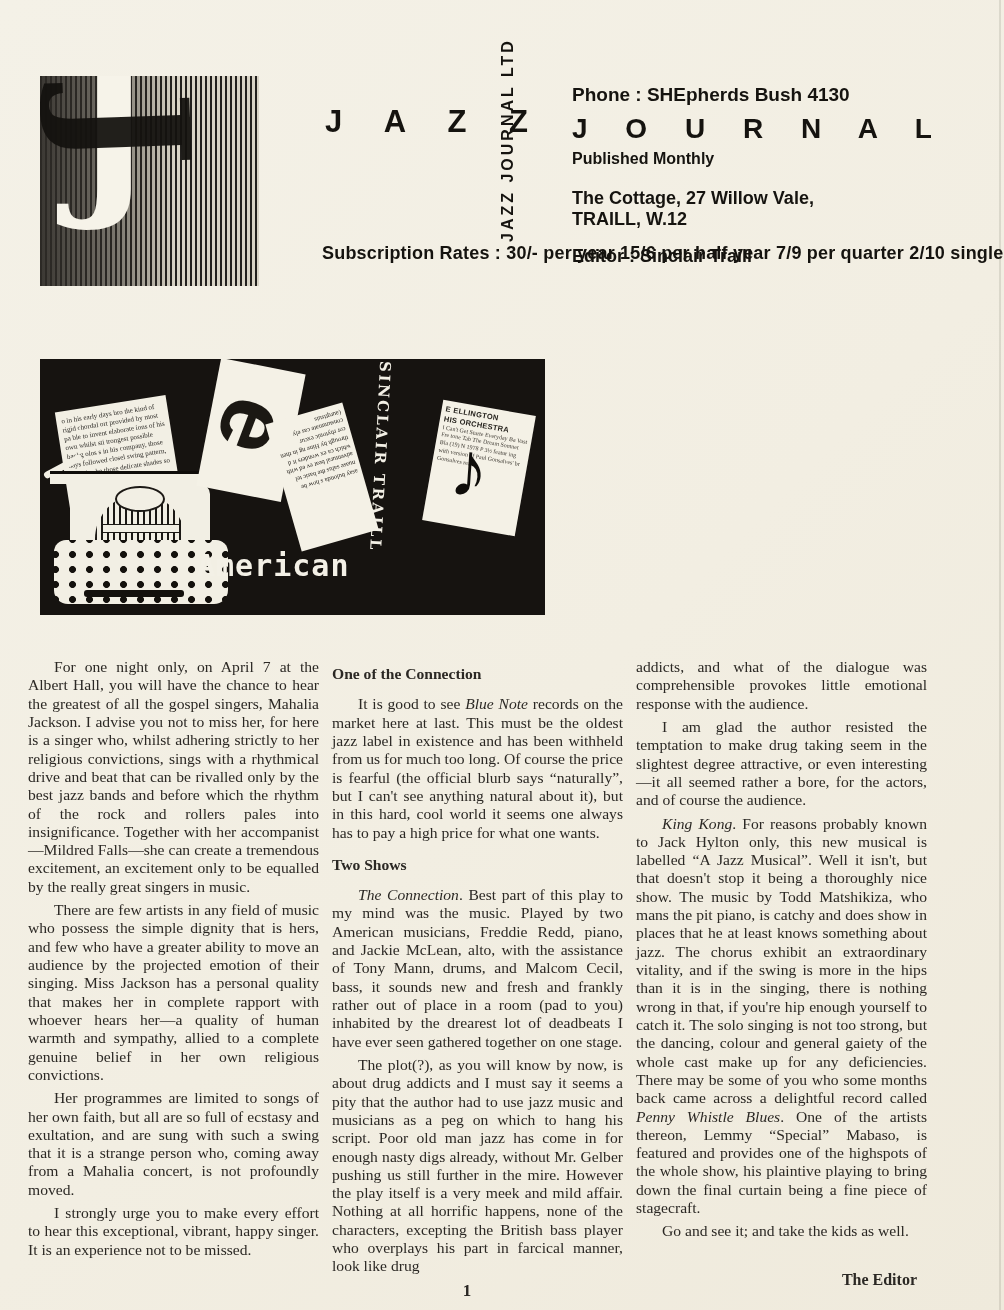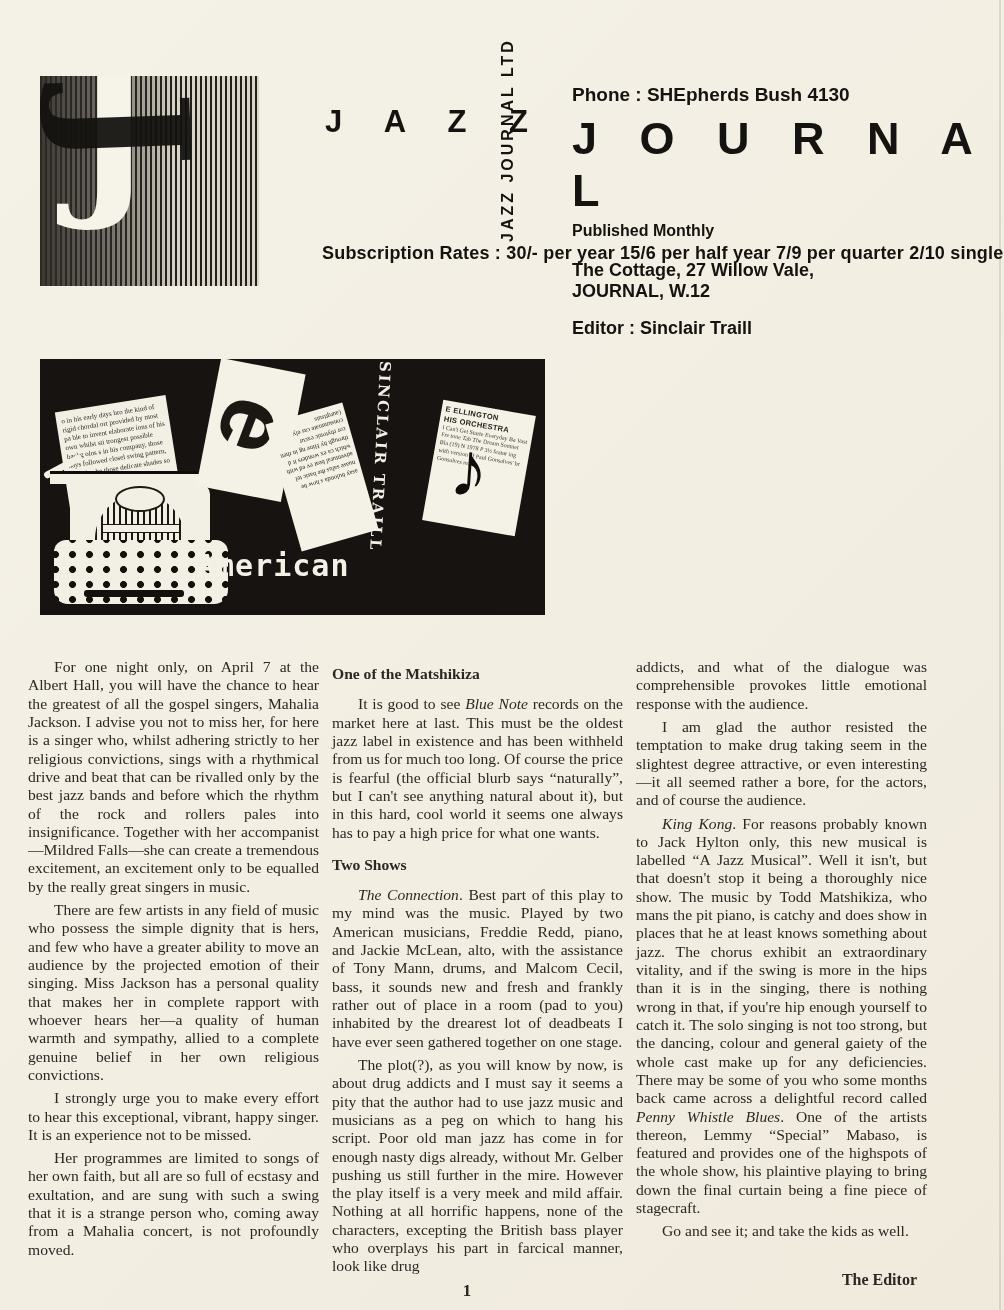--- a/index.html
+++ b/index.html
@@ -20,21 +20,21 @@
 
   
   .masthead{position:absolute;left:0;top:0;width:1004px;height:300px;color:#15130f;
      font-family:"Liberation Sans",sans-serif;}
   .jazz-word{position:absolute;left:325px;top:104px;font-weight:bold;font-size:31px;letter-spacing:17px;}
   .vert-imprint{position:absolute;left:499px;top:82px;height:160px;
      writing-mode:vertical-rl;transform:rotate(180deg);
      font-weight:bold;font-size:16px;letter-spacing:3px;white-space:nowrap;}
   .mh-right{position:absolute;left:572px;top:84px;width:420px;}
   .mh-phone{font-weight:bold;font-size:19px;margin-bottom:7px;}
-  .mh-journal{font-weight:bold;font-size:45px;letter-spacing:15px;margin-bottom:5px;}
+  .mh-journal{font-weight:bold;font-size:28px;letter-spacing:15px;margin-bottom:5px;}
   .mh-pub{font-weight:bold;font-size:16px;margin-bottom:20px;}
   .mh-addr{font-weight:bold;font-size:18px;}
   .mh-editor{font-weight:bold;font-size:18px;margin-top:16px;}
   .subscription{position:absolute;left:322px;top:243px;font-weight:bold;font-size:18px;
      letter-spacing:.2px;white-space:nowrap;}
 
   
   .banner{position:absolute;left:40px;top:359px;width:505px;height:256px;background:#161310;overflow:hidden;}
   .tw{position:absolute;left:0;top:0;width:210px;height:256px;}
   .tw-paper{position:absolute;left:24px;top:44px;width:112px;height:126px;background:#f2efe4;
@@ -103,21 +103,21 @@
   </div>
 
   <div class="masthead">
     <div class="jazz-word">J A Z Z</div>
     <div class="vert-imprint">JAZZ JOURNAL LTD</div>
     <div class="mh-right">
       <div class="mh-phone">Phone :  SHEpherds Bush 4130</div>
       <div class="mh-journal">J O U R N A L</div>
       <div class="mh-pub">Published Monthly</div>
       <div class="mh-addr">The Cottage, 27 Willow Vale,</div>
-      <div class="mh-addr">JOURNAL, W.12</div>
+      <div class="mh-addr">TRAILL, W.12</div>
       <div class="mh-editor">Editor :  Sinclair Traill</div>
     </div>
     <div class="subscription">Subscription Rates : 30/- per year 15/6 per half year 7/9 per quarter 2/10 single copies</div>
   </div>
 
   <div class="banner">
     <div class="tw">
       <div class="tw-paper">o in his early days bro the kind of rigid chordal ort provided by most pa ble to invent elaborate ions of his own whilst sti trongest possible backg olos s in his company, those days followed closel swing pattern, his solos be those delicate shades so</div>
       <div class="tw-lever"></div>
       <div class="tw-carriage"></div>
@@ -148,25 +148,25 @@
       <div class="note-glyph">♪</div>
     </div>
 
     <div class="banner-title">American</div>
   </div>
 
   <div class="columns">
     <div class="col">
         <p><span>For one night only, on April 7 at the Albert Hall, you will have the chance to hear the greatest of all the gospel singers, Mahalia Jackson. I advise you not to miss her, for here is a singer who, whilst adhering strictly to her religious convictions, sings with a rhythmical drive and beat that can be rivalled only by the best jazz bands and before which the rhythm of the rock and rollers pales into insignificance. Together with her accompanist—Mildred Falls—she can create a tremendous excitement, an excitement only to be equalled by the really great singers in music.</span></p>
         <p><span>There are few artists in any field of music who possess the simple dignity that is hers, and few who have a greater ability to move an audience by the projected emotion of their singing. Miss Jackson has a personal quality that makes her in complete rapport with whoever hears her—a quality of human warmth and sympathy, allied to a complete genuine belief in her own religious convictions.</span></p>
+        <p><span>Her programmes are limited to songs of her own faith, but all are so full of ecstasy and exultation, and are sung with such a swing that it is a strange person who, coming away from a Mahalia concert, is not profoundly moved.</span></p>
         <p><span>I strongly urge you to make every effort to hear this exceptional, vibrant, happy singer. It is an experience not to be missed.</span></p>
-        <p><span>Her programmes are limited to songs of her own faith, but all are so full of ecstasy and exultation, and are sung with such a swing that it is a strange person who, coming away from a Mahalia concert, is not profoundly moved.</span></p>
       </div>
     <div class="col">
-        <div class="col-heading">One of the Matshikiza</div>
+        <div class="col-heading">One of the Connection</div>
         <p><span>It is good to see </span><em>Blue Note</em><span> records on the market here at last. This must be the oldest jazz label in existence and has been withheld from us for much too long. Of course the price is fearful (the official blurb says “naturally”, but I can't see anything natural about it), but in this hard, cool world it seems one always has to pay a high price for what one wants.</span></p>
         <div class="col-heading">Two Shows</div>
         <p><em>The Connection</em><span>. Best part of this play to my mind was the music. Played by two American musicians, Freddie Redd, piano, and Jackie McLean, alto, with the assistance of Tony Mann, drums, and Malcom Cecil, bass, it sounds new and fresh and frankly rather out of place in a room (pad to you) inhabited by the drearest lot of deadbeats I have ever seen gathered together on one stage.</span></p>
         <p><span>The plot(?), as you will know by now, is about drug addicts and I must say it seems a pity that the author had to use jazz music and musicians as a peg on which to hang his script. Poor old man jazz has come in for enough nasty digs already, without Mr. Gelber pushing us still further in the mire. However the play itself is a very meek and mild affair. Nothing at all horrific happens, none of the characters, excepting the British bass player who overplays his part in farcical manner, look like drug</span></p>
       </div>
     <div class="col">
     <p class="noindent"><span>addicts, and what of the dialogue was comprehensible provokes little emotional response with the audience.</span></p>
         <p><span>I am glad the author resisted the temptation to make drug taking seem in the slightest degree attractive, or even interesting—it all seemed rather a bore, for the actors, and of course the audience.</span></p>
         <p><em>King Kong</em><span>. For reasons probably known to Jack Hylton only, this new musical is labelled “A Jazz Musical”. Well it isn't, but that doesn't stop it being a thoroughly nice show. The music by Todd Matshikiza, who mans the pit piano, is catchy and does show in places that he at least knows something about jazz. The chorus exhibit an extraordinary vitality, and if the swing is more in the hips than it is in the singing, there is nothing wrong in that, if you're hip enough yourself to catch it. The solo singing is not too strong, but the dancing, colour and general gaiety of the whole cast make up for any deficiencies. There may be some of you who some months back came across a delightful record called </span><em>Penny Whistle Blues</em><span>. One of the artists thereon, Lemmy “Special” Mabaso, is featured and provides one of the highspots of the whole show, his plaintive playing to bring down the final curtain being a fine piece of stagecraft.</span></p>
         <p><span>Go and see it; and take the kids as well.</span></p>

